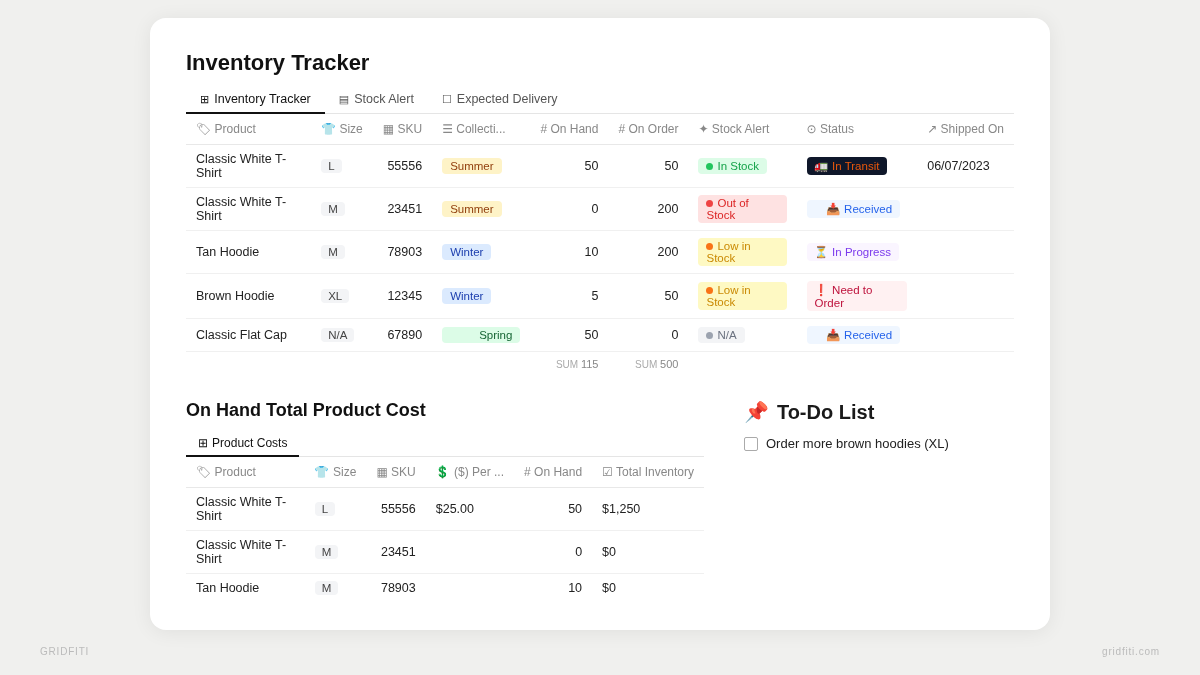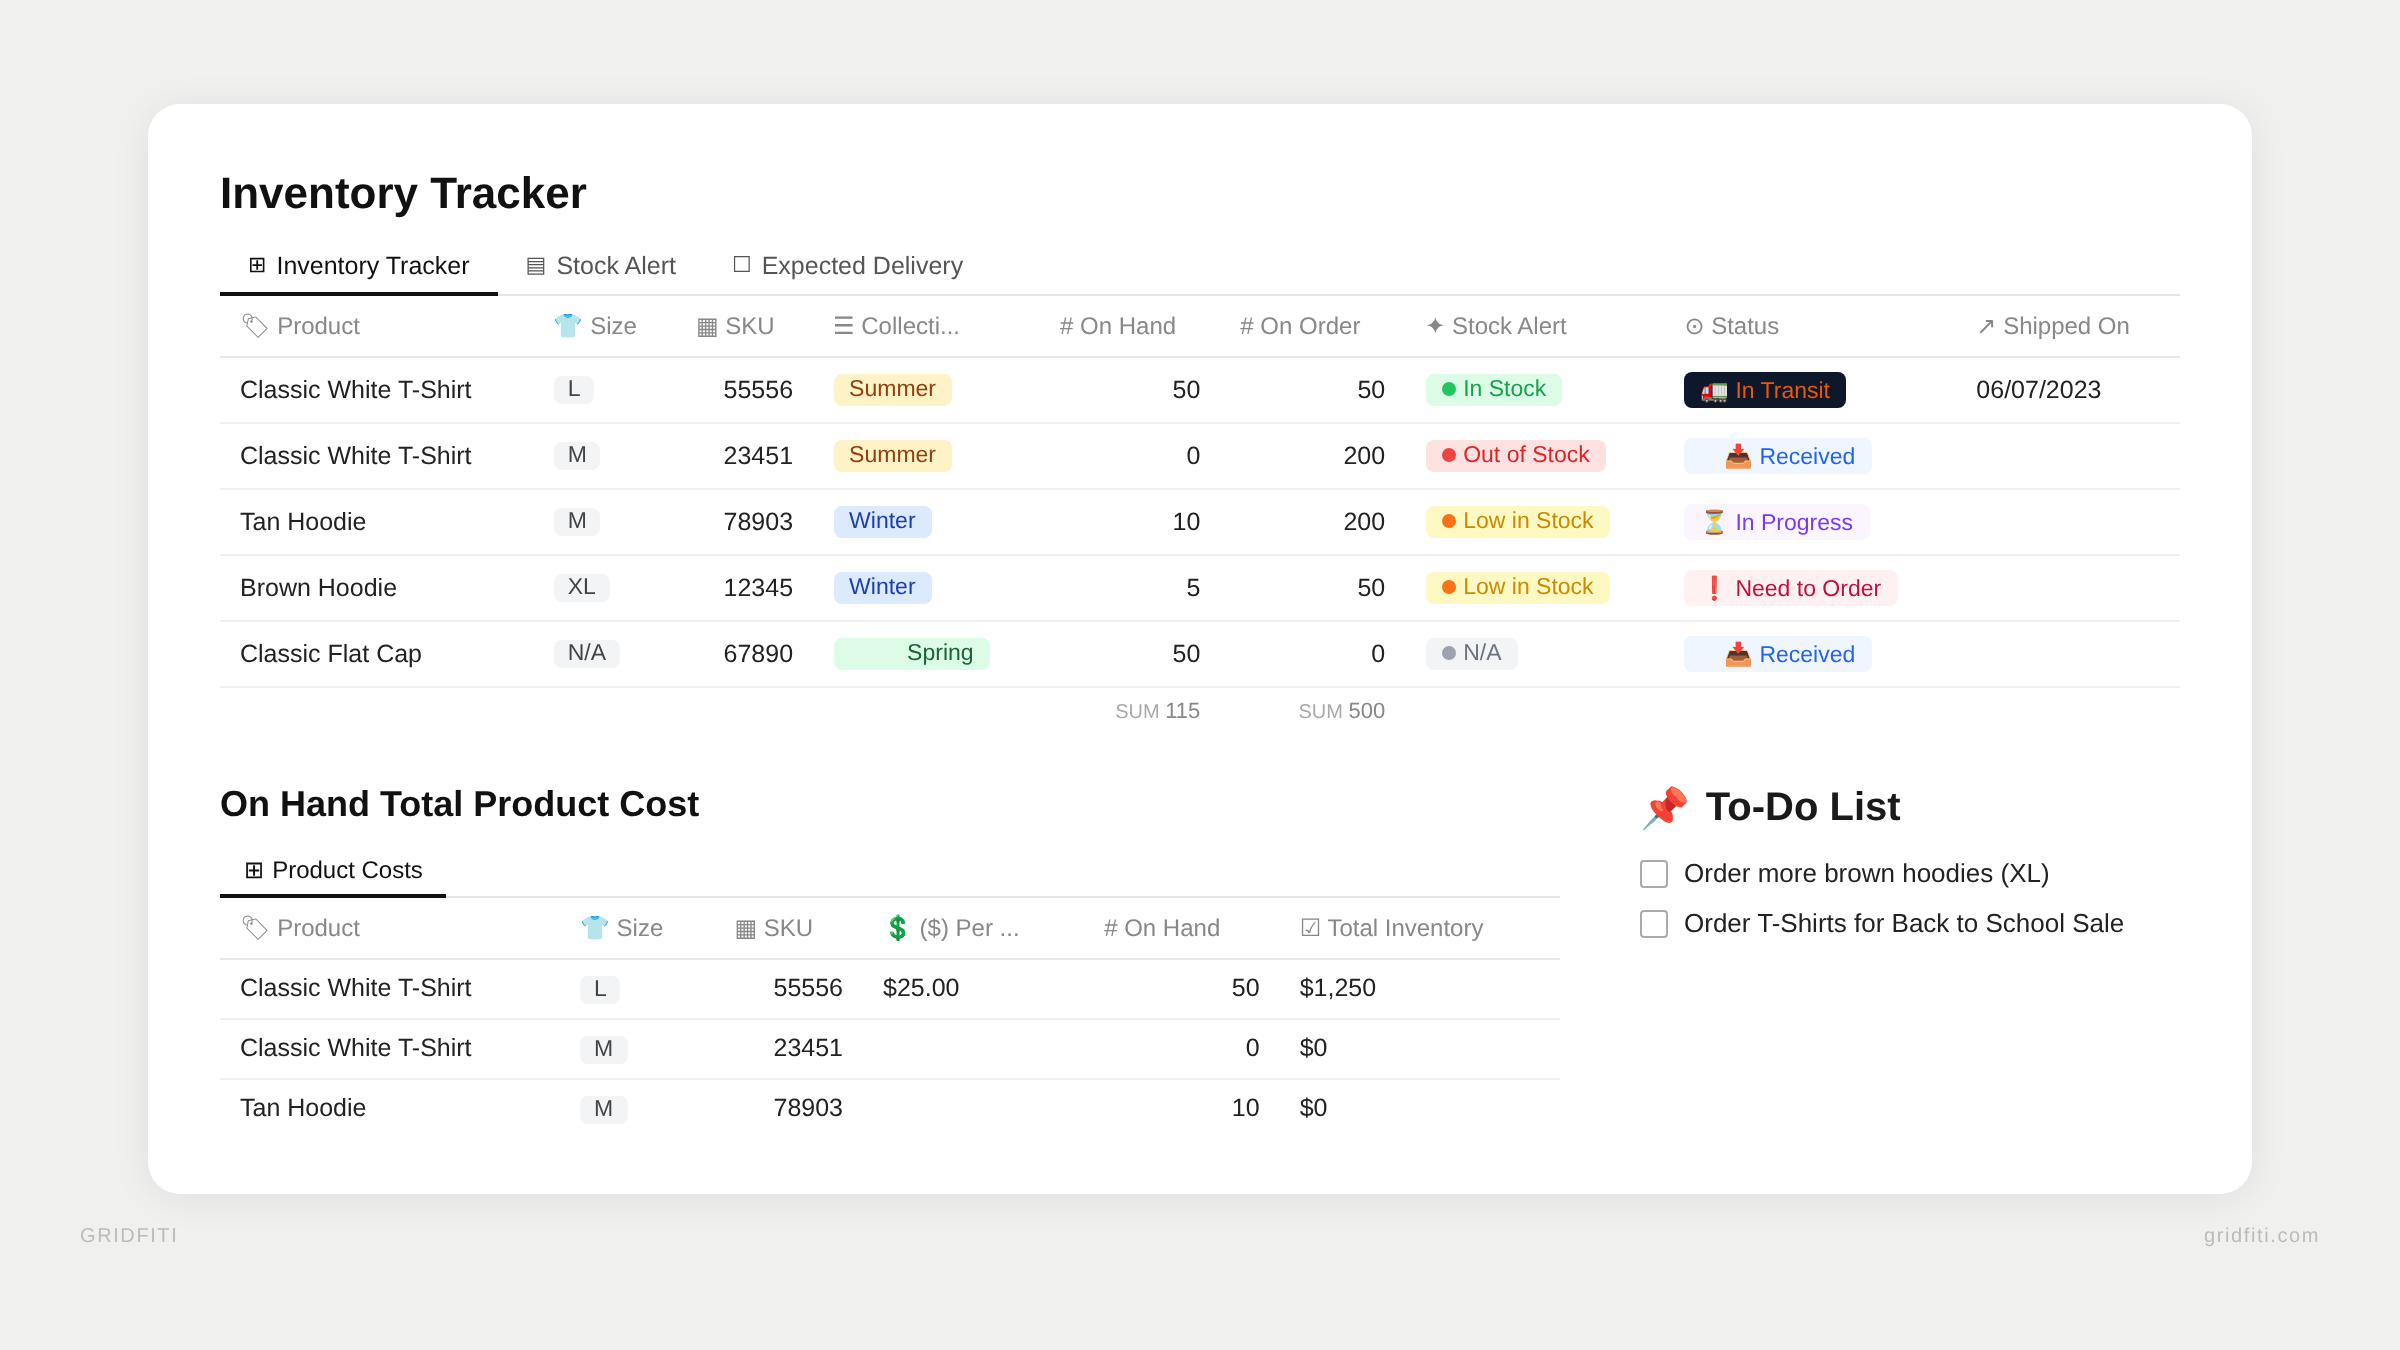--- a/index.html
+++ b/index.html
@@ -11,21 +11,21 @@
       display: flex;
       flex-direction: column;
       align-items: center;
       justify-content: center;
       color: #1a1a1a;
     }
     .main-card {
       background: #fff;
       border-radius: 16px;
       padding: 32px 36px 28px;
-      width: 1052px;
+      width: 900px;
       box-shadow: 0 2px 20px rgba(0,0,0,0.07);
     }
     .section-title {
       font-size: 22px;
       font-weight: 700;
       margin-bottom: 10px;
       color: #111;
     }
     
     .tabs {
@@ -385,24 +385,20 @@
     <div class="right-bottom">
       <div class="todo-title">
         <span>📌</span>
         <span>To-Do List</span>
       </div>
       <div id="todo-list">
           <div class="todo-item">
             <span class="todo-checkbox"></span>
             <span>Order more brown hoodies (XL)</span>
           </div>
-          <div class="todo-item">
-            <span class="todo-checkbox"></span>
-            <span>Order T-Shirts for Back to School Sale</span>
-          </div>
         </div>
     </div>
   </div>
 </div>
 
 <div class="footer">
   <span>GRIDFITI</span>
   <span>gridfiti.com</span>
 </div>
 

